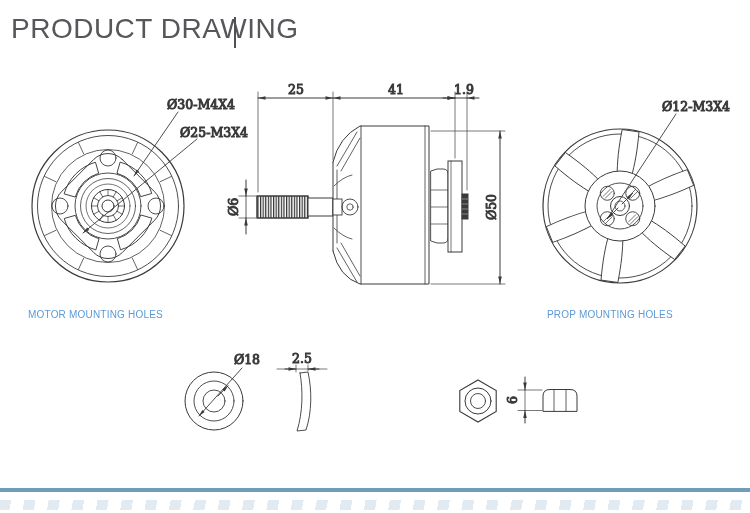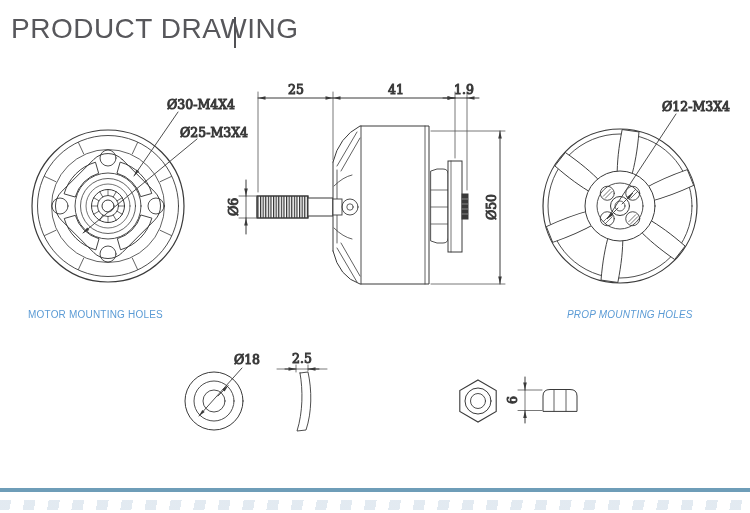--- a/index.html
+++ b/index.html
@@ -4,21 +4,21 @@
 <style>
   html,body{margin:0;padding:0;background:#fff;}
   #stage{position:relative;width:750px;height:513px;background:#fff;overflow:hidden;
          font-family:"Liberation Sans", sans-serif;}
   .title{position:absolute;left:11px;top:13px;font-size:28px;letter-spacing:0.5px;
          color:#57575b;font-weight:400;white-space:nowrap;}
   .title-sep{position:absolute;left:234px;top:17px;width:2px;height:31px;background:#515155;}
   .section-label{position:absolute;top:309px;font-size:10px;letter-spacing:0.2px;
          color:#5B9BD5;white-space:nowrap;}
   #motor-label{left:28px;}
-  #prop-label{left:567px;font-style:italic;}
+  #prop-label{left:547px;}
   .footer-line{position:absolute;left:0;top:488px;width:750px;height:3.5px;background:#6E9DB8;}
   .footer-watermark{position:absolute;left:0;top:500px;width:750px;height:10px;
       background:repeating-linear-gradient(100deg, rgba(125,160,192,0.22) 0 11px, rgba(255,255,255,0) 11px 24px);}
   svg{position:absolute;left:0;top:0;}
   text{font-family:"DejaVu Serif", serif;font-size:12.5px;fill:#333;}
 </style>
 </head>
 <body>
 
 <div id="stage">

